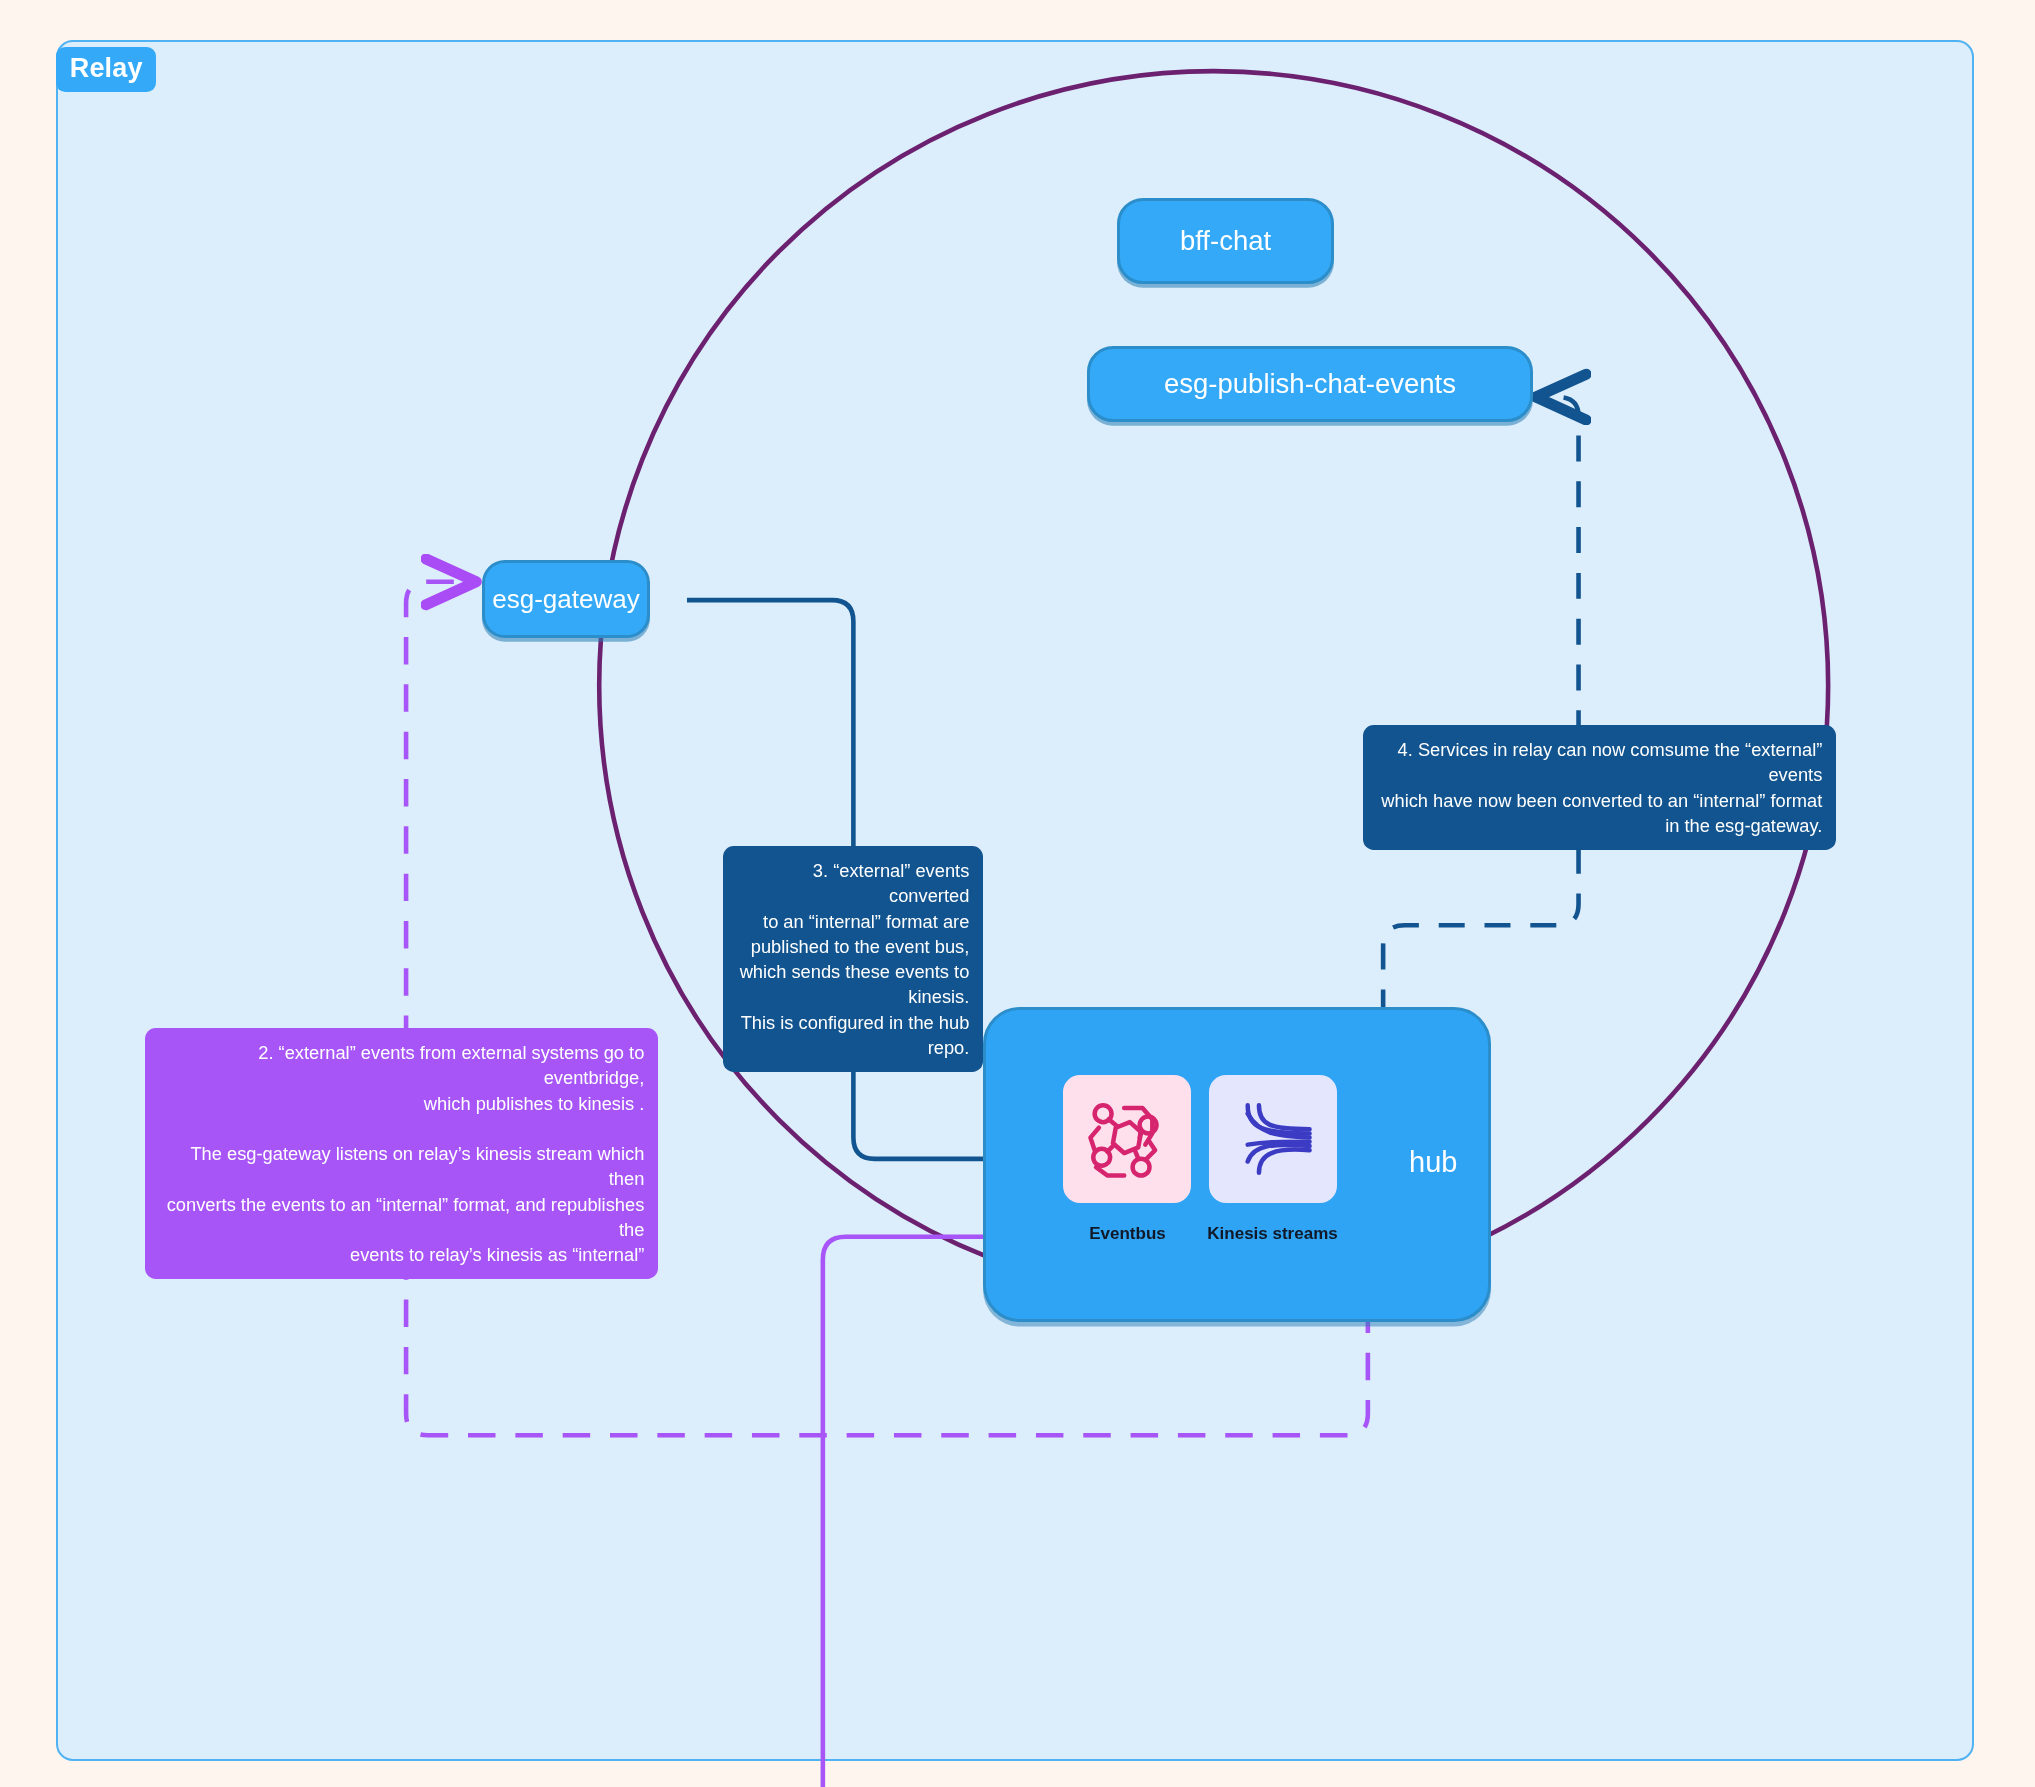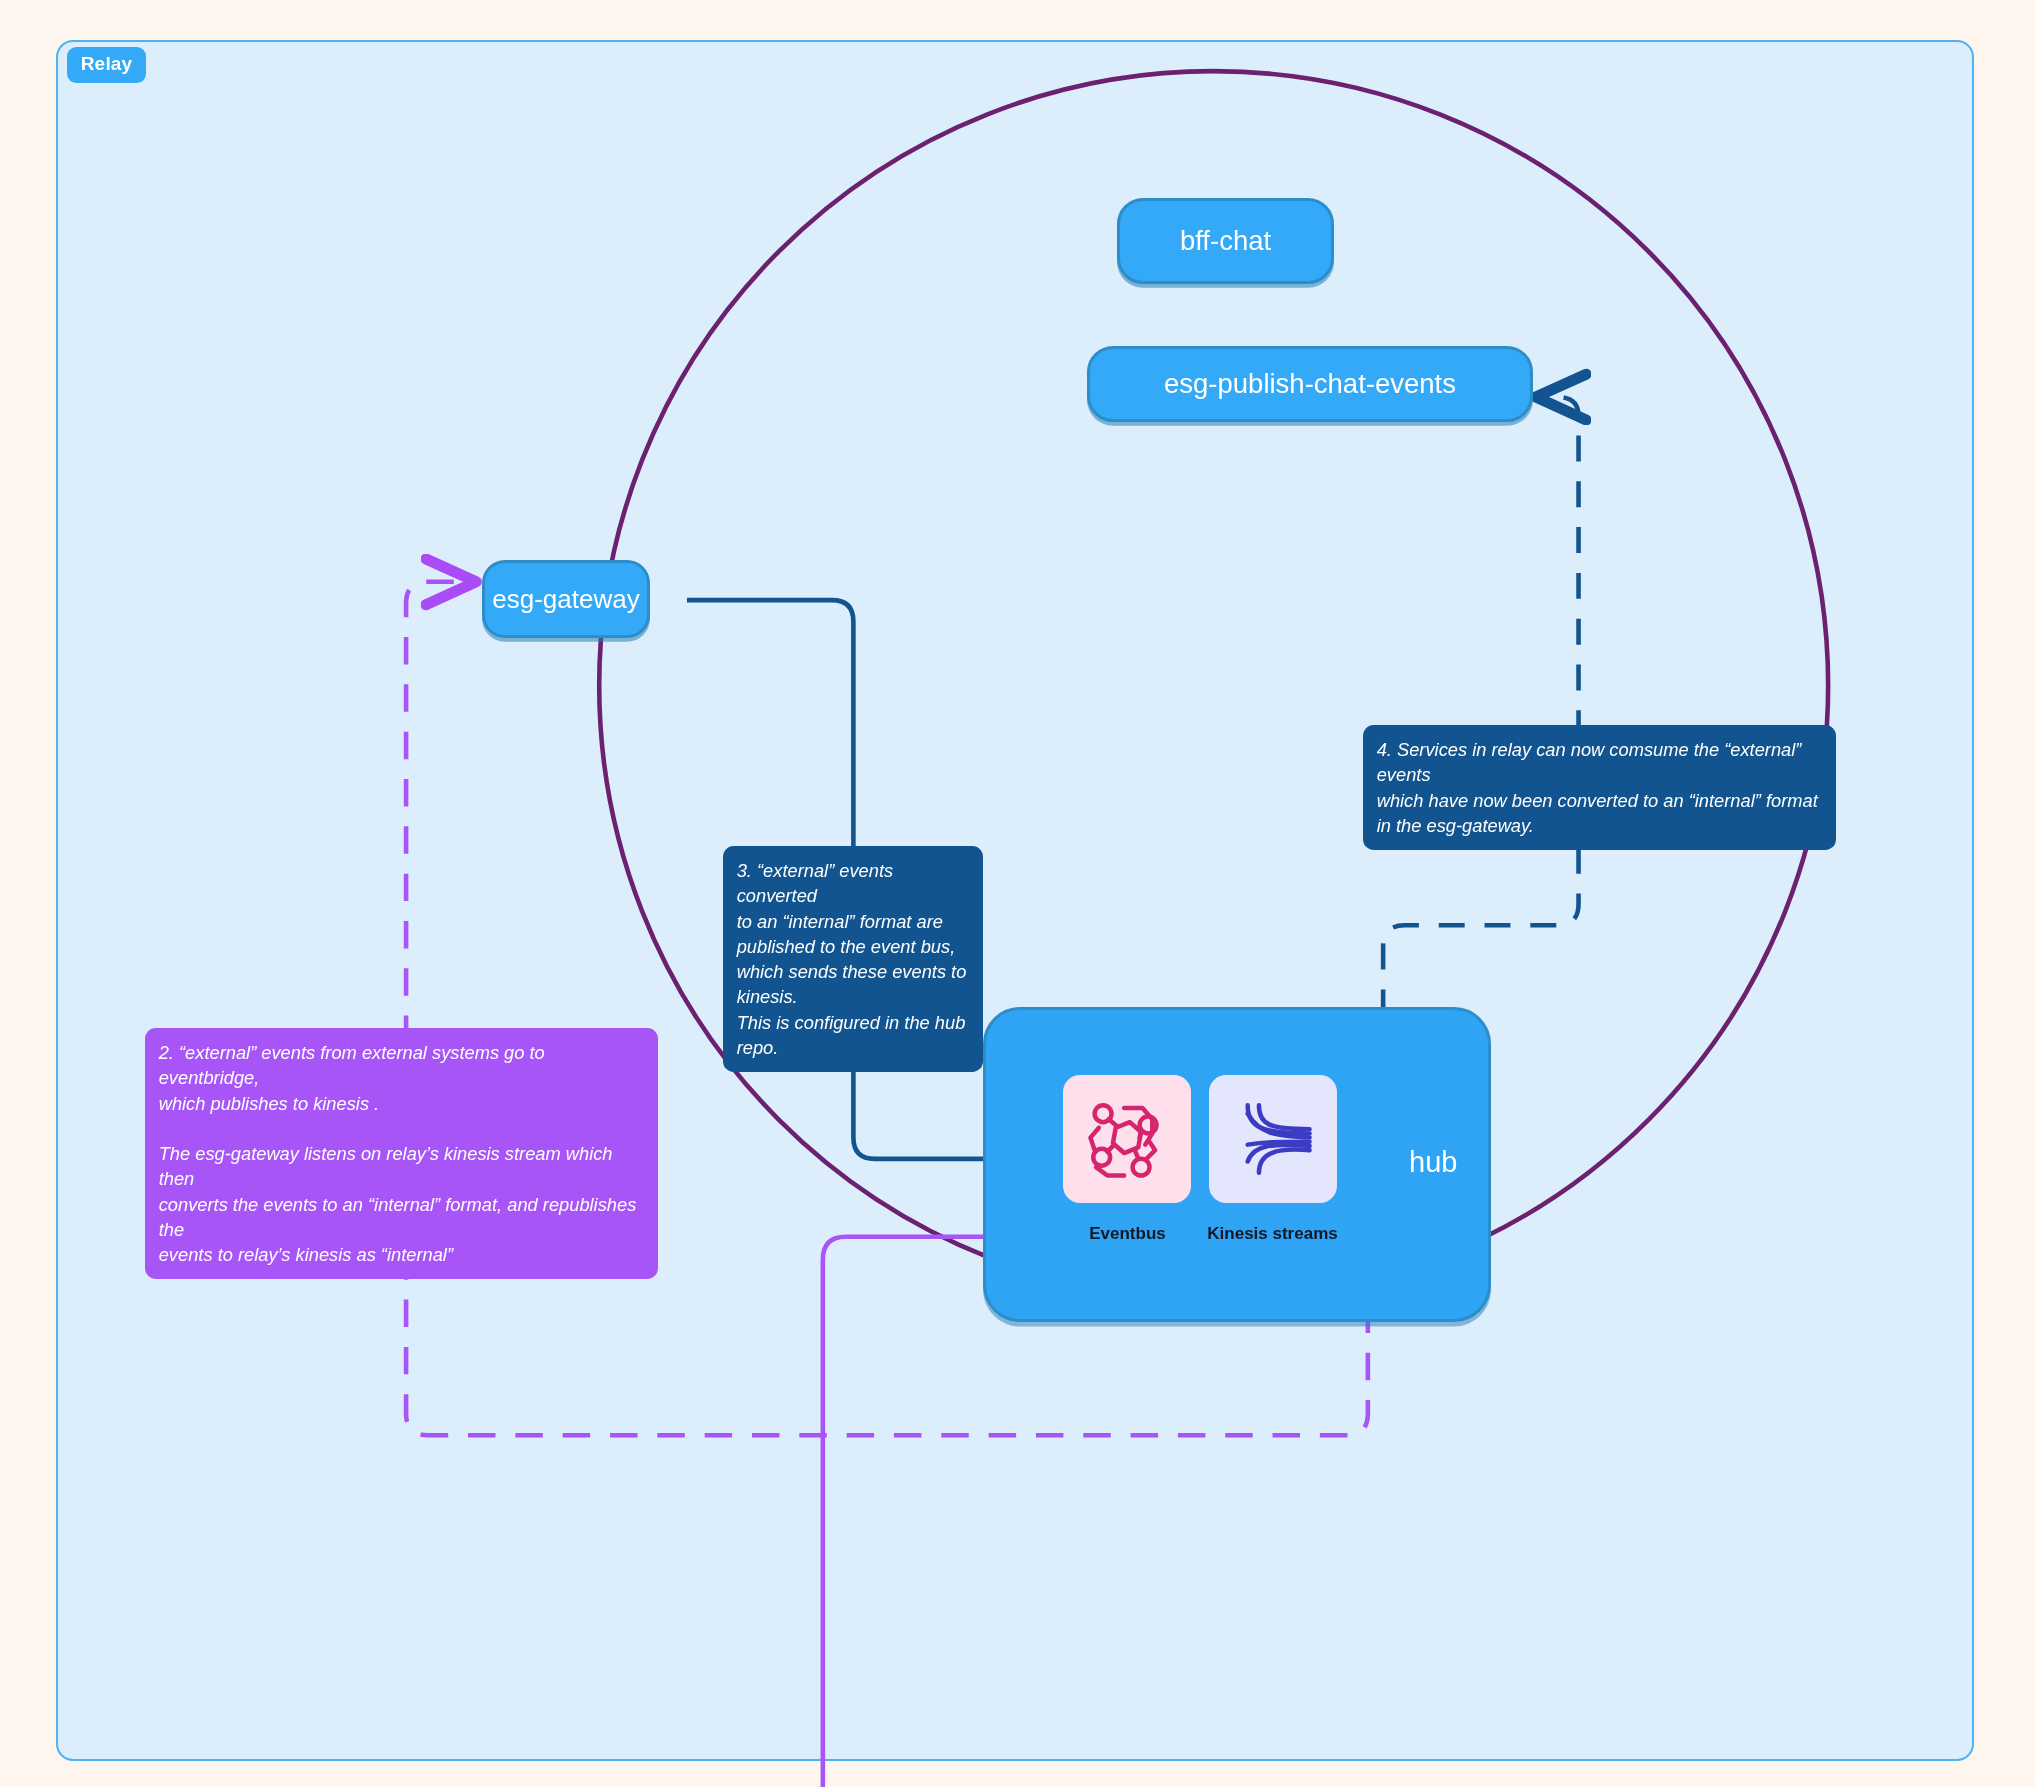--- a/index.html
+++ b/index.html
@@ -18,24 +18,24 @@
   #relay-frame {
     position: absolute;
     left: 56px; top: 40px;
     width: 1918px; height: 1721px;
     background: #dcedfb;
     border: 2.3px solid #4fb2f2;
     border-radius: 17px;
   }
   #relay-badge {
     position: absolute;
-    left: 67px; top: 47px;
+    left: 56px; top: 47px;
     background: #33a9f7;
     color: #ffffff;
-    font-size: 19px;
+    font-size: 27px;
     font-weight: 600;
     padding: 6.1px 13.7px 7.6px 13.7px;
     border-radius: 9.2px;
     letter-spacing: 0.2px;
     z-index: 60;
   }
 
   
   #edges {
     position: absolute;
@@ -102,27 +102,26 @@
     width: 153px;
   }
   #cap-eventbus { left: 65px; }
   #cap-kinesis  { left: 210px; }
 
   
   .note {
     position: absolute;
     border-radius: 10.7px;
     color: #ffffff;
-    text-align: left;
+    text-align: right;
     font-size: 18.3px;
     line-height: 1.38;
     padding: 12.2px 13.7px;
     z-index: 40;
     white-space: pre-line;
-    font-style: italic;
   }
   .note.purple { background: #a855f7; }
   .note.navy   { background: #11548f; }
 
   #note-1 { left: 724px;  top: 1496px; width: 214px; }
   #note-2 { left: 145px;  top: 1028px; width: 513px; font-size: 18.3px; }
   #note-3 { left: 723px;  top: 846px; width: 260px; }
   #note-4 { left: 1363px; top: 725px;  width: 473px; }
 </style>
 </head>

